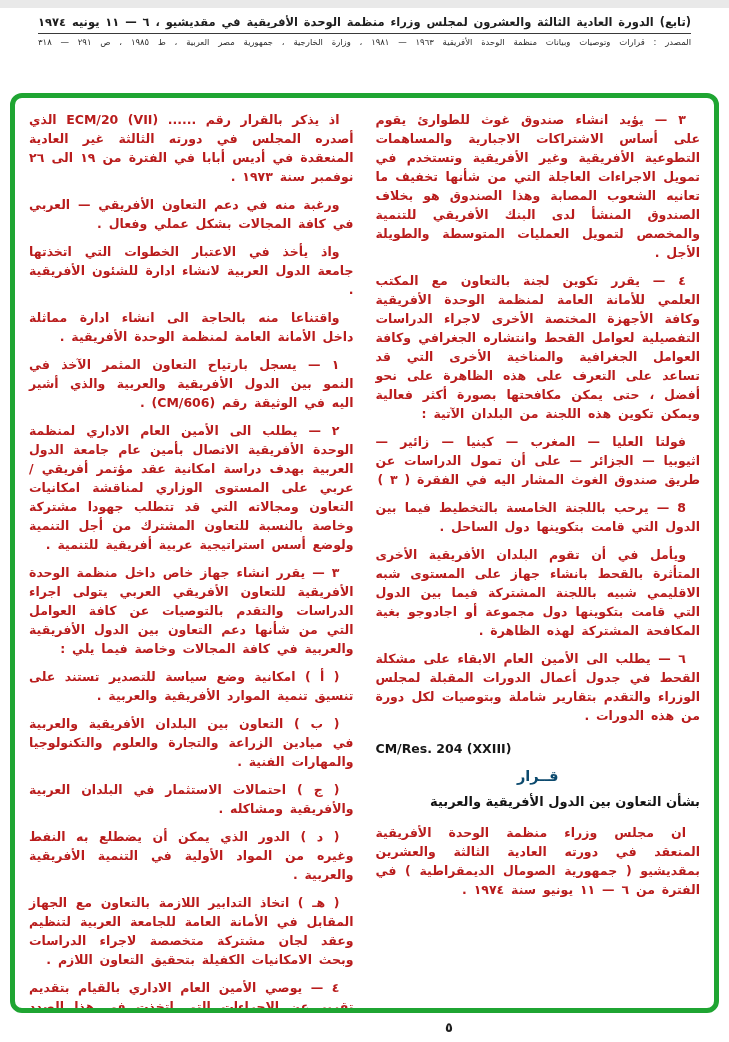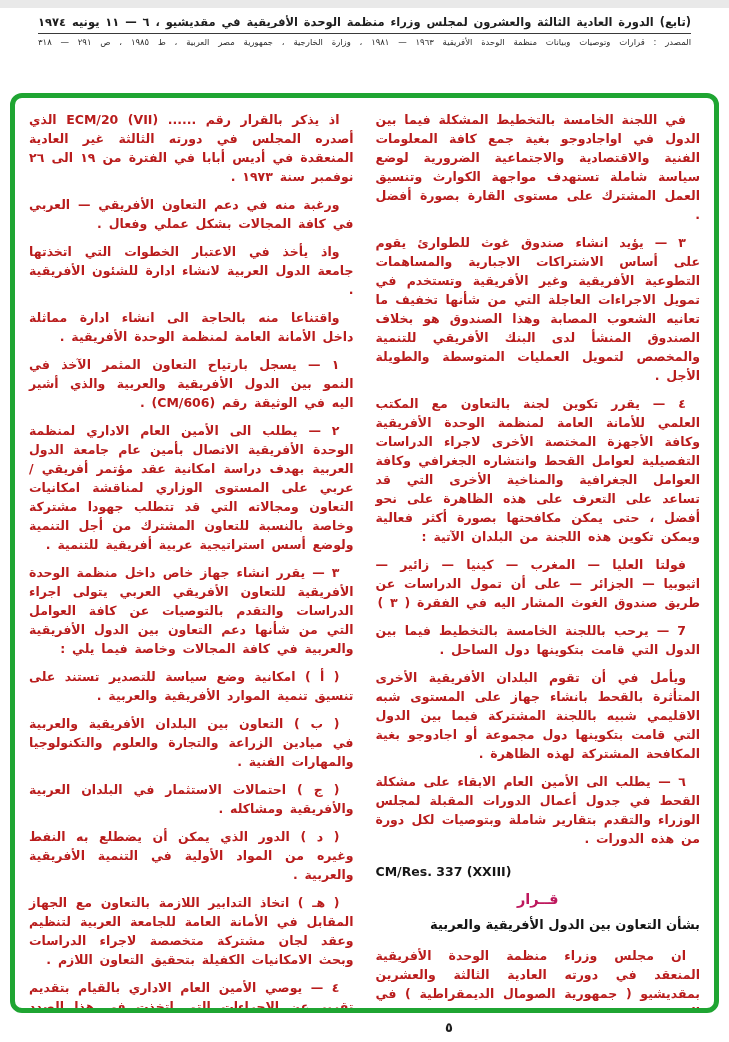--- a/index.html
+++ b/index.html
@@ -73,21 +73,21 @@
     font-size:12.5px;
     font-weight:bold;
     color:#161616;
     margin:16px 0 12px 0;
   }
   .decision-heading{
     direction:rtl;
     text-align:center;
     font-size:14.5px;
     font-weight:bold;
-    color:#be185d;
+    color:#0c4a6e;
     margin:10px 0 10px 0;
     letter-spacing:1px;
   }
   .decision-subject{
     direction:rtl;
     text-align:right;
     font-size:13px;
     font-weight:bold;
     color:#141414;
     margin:0 0 14px 0;
@@ -108,28 +108,27 @@
 
   <div class="header">
     <div class="hdr1">(تابع) الدورة العادية الثالثة والعشرون لمجلس وزراء منظمة الوحدة الأفريقية في مقديشيو ، ٦ — ١١ يونيه ١٩٧٤</div>
     <div class="hdr2">المصدر : قرارات وتوصيات وبيانات منظمة الوحدة الأفريقية ١٩٦٣ — ١٩٨١ ، وزارة الخارجية ، جمهورية مصر العربية ، ط ١٩٨٥ ، ص ٢٩١ — ٣١٨</div>
   </div>
 
   <div class="frame">
     <div class="columns">
 
       <div class="col">
-        <p class="para">في اللجنة الخامسة بالتخطيط المشكلة فيما بين الدول في اواجادوجو بغية جمع كافة المعلومات الفنية والاقتصادية والاجتماعية الضرورية لوضع سياسة شاملة تستهدف مواجهة الكوارث وتنسيق العمل المشترك على مستوى القارة بصورة أفضل .</p>
         <p class="para">٣ — يؤيد انشاء صندوق غوث للطوارئ يقوم على أساس الاشتراكات الاجبارية والمساهمات التطوعية الأفريقية وغير الأفريقية وتستخدم في تمويل الاجراءات العاجلة التي من شأنها تخفيف ما تعانيه الشعوب المصابة وهذا الصندوق هو بخلاف الصندوق المنشأ لدى البنك الأفريقي للتنمية والمخصص لتمويل العمليات المتوسطة والطويلة الأجل .</p>
         <p class="para">٤ — يقرر تكوين لجنة بالتعاون مع المكتب العلمي للأمانة العامة لمنظمة الوحدة الأفريقية وكافة الأجهزة المختصة الأخرى لاجراء الدراسات التفصيلية لعوامل القحط وانتشاره الجغرافي وكافة العوامل الجغرافية والمناخية الأخرى التي قد تساعد على التعرف على هذه الظاهرة على نحو أفضل ، حتى يمكن مكافحتها بصورة أكثر فعالية ويمكن تكوين هذه اللجنة من البلدان الآتية :</p>
         <p class="para">فولتا العليا — المغرب — كينيا — زائير — اثيوبيا — الجزائر — على أن تمول الدراسات عن طريق صندوق الغوث المشار اليه في الفقرة ( ٣ )</p>
-        <p class="para">7 — يرحب باللجنة الخامسة بالتخطيط فيما بين الدول التي قامت بتكوينها دول الساحل .</p>
+        <p class="para">8 — يرحب باللجنة الخامسة بالتخطيط فيما بين الدول التي قامت بتكوينها دول الساحل .</p>
         <p class="para">ويأمل في أن تقوم البلدان الأفريقية الأخرى المتأثرة بالقحط بانشاء جهاز على المستوى شبه الاقليمي شبيه باللجنة المشتركة فيما بين الدول التي قامت بتكوينها دول مجموعة أو اجادوجو بغية المكافحة المشتركة لهذه الظاهرة .</p>
         <p class="para">٦ — يطلب الى الأمين العام الابقاء على مشكلة القحط في جدول أعمال الدورات المقبلة لمجلس الوزراء والتقدم بتقارير شاملة وبتوصيات لكل دورة من هذه الدورات .</p>
-        <div class="ref">CM/Res. 337 (XXIII)</div>
+        <div class="ref">CM/Res. 204 (XXIII)</div>
         <div class="decision-heading">قــرار</div>
         <div class="decision-subject">بشأن التعاون بين الدول الأفريقية والعربية</div>
         <p class="para">ان مجلس وزراء منظمة الوحدة الأفريقية المنعقد في دورته العادية الثالثة والعشرين بمقديشيو ( جمهورية الصومال الديمقراطية ) في الفترة من ٦ — ١١ يونيو سنة ١٩٧٤ .</p>
       </div>
 
       <div class="col">
         <p class="para">اذ يذكر بالقرار رقم ...... ECM/20 (VII) الذي أصدره المجلس في دورته الثالثة غير العادية المنعقدة في أديس أبابا في الفترة من ١٩ الى ٢٦ نوفمبر سنة ١٩٧٣ .</p>
         <p class="para">ورغبة منه في دعم التعاون الأفريقي — العربي في كافة المجالات بشكل عملي وفعال .</p>
         <p class="para">واذ يأخذ في الاعتبار الخطوات التي اتخذتها جامعة الدول العربية لانشاء ادارة للشئون الأفريقية .</p>
         <p class="para">واقتناعا منه بالحاجة الى انشاء ادارة مماثلة داخل الأمانة العامة لمنظمة الوحدة الأفريقية .</p>

